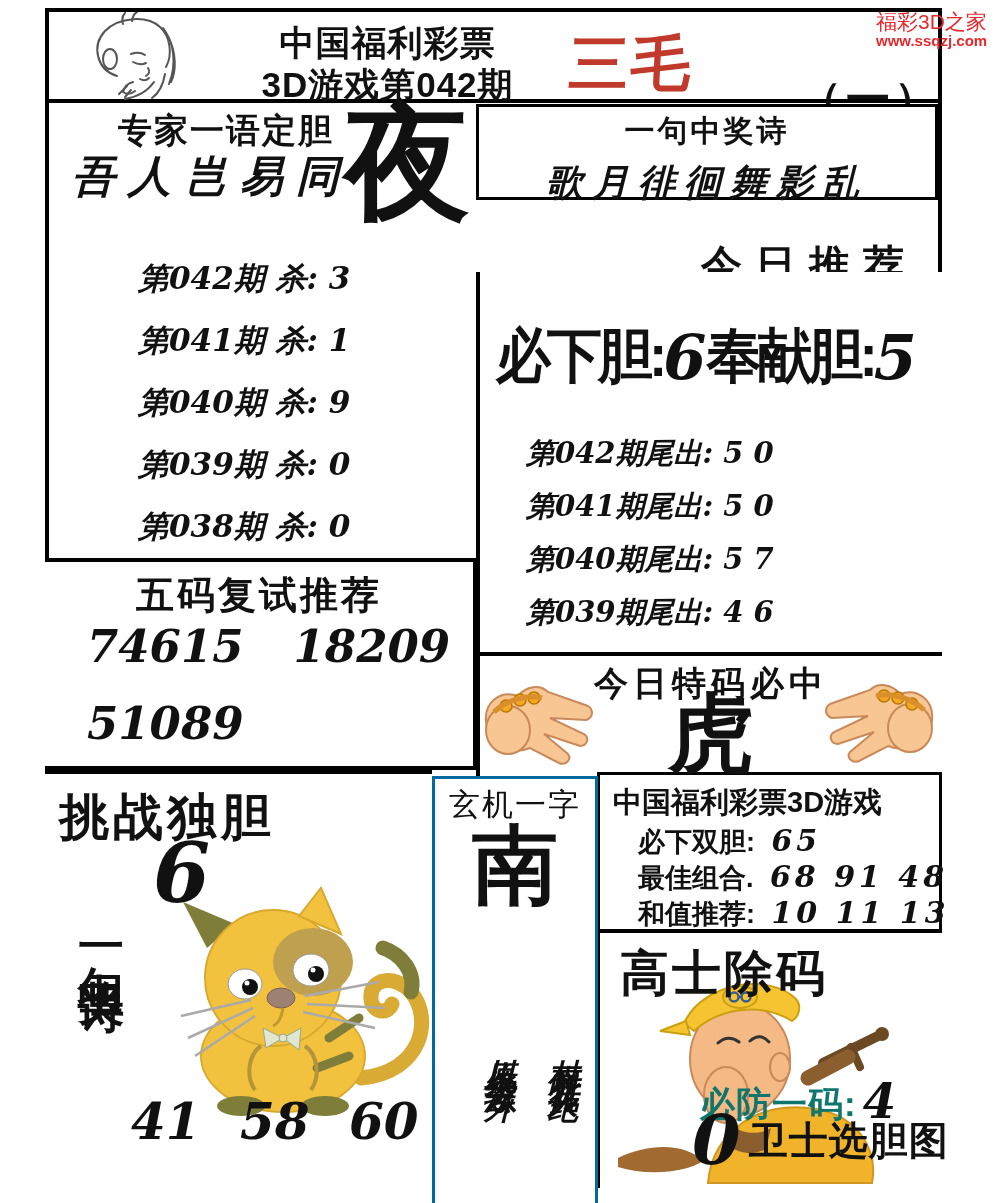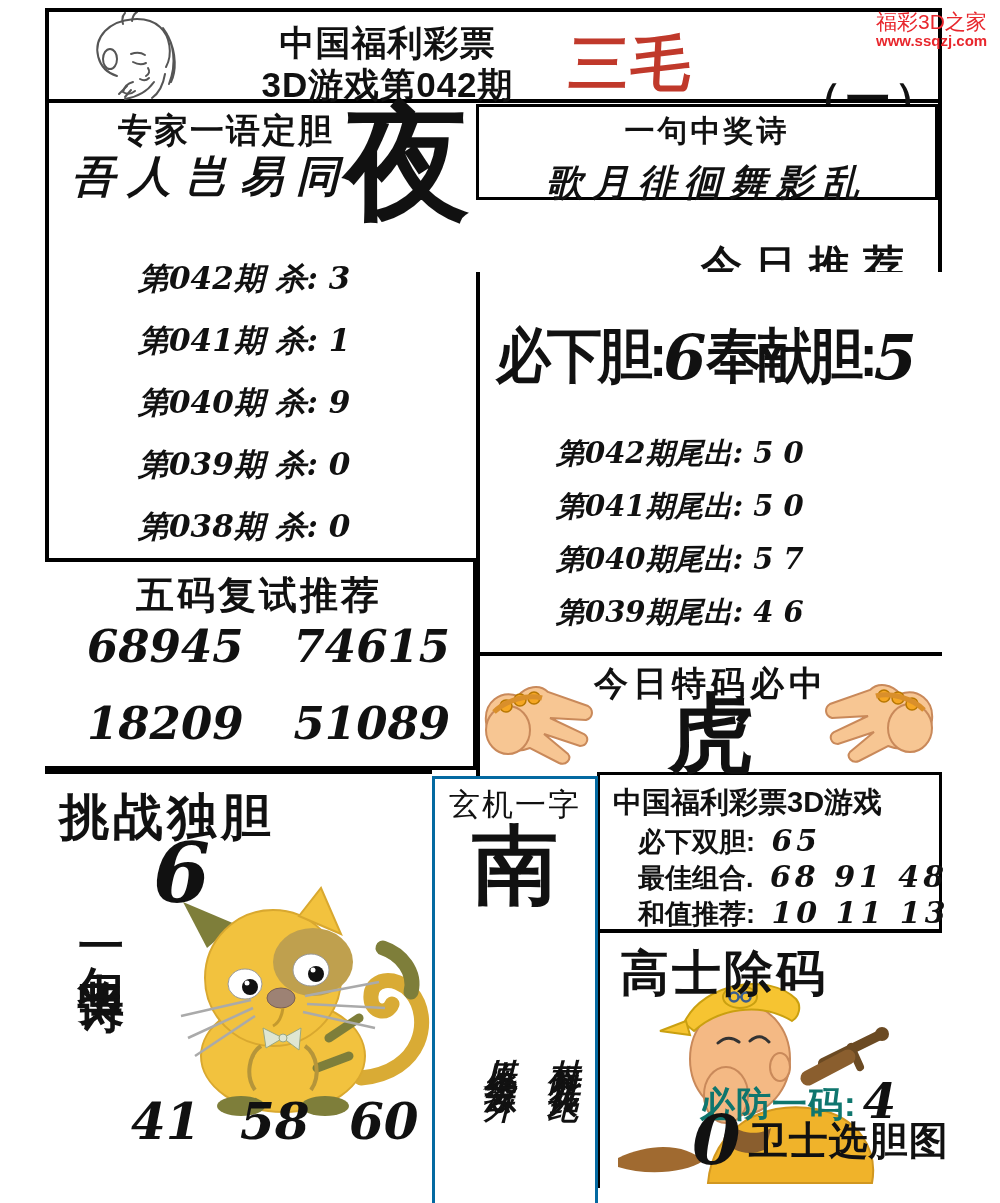--- a/index.html
+++ b/index.html
@@ -33,21 +33,21 @@
   
   .poem-box{left:476px;top:104px;width:462px;height:96px;border:3px solid #000;text-align:center;}
   .poem-heading{margin-top:4px;font-size:30px;letter-spacing:3px;}
   .poem-text{margin-top:6px;font-size:37px;letter-spacing:9px;}
   
   .recommend-heading{left:701px;top:238px;font-size:41px;letter-spacing:13px;}
   .bidan-box{left:476px;top:272px;width:466px;height:380px;border-left:4px solid #000;text-decoration:underline;}
   .bidan-line{position:absolute;left:16px;top:48px;white-space:nowrap;}
   .bidan-label{font-size:55px;letter-spacing:-4px;display:inline-block;transform:scaleY(1.08);}
   .bidan-value{font-size:62px;line-height:1;position:relative;top:4px;}
-  .weichu-list{position:absolute;left:76px;top:162px;}
+  .weichu-list{position:absolute;left:46px;top:162px;}
   .weichu-row{height:53px;font-size:29px;white-space:pre;}
   
   .wuma-box{left:45px;top:558px;width:431px;height:212px;border-top:4px solid #000;border-right:3px solid #000;border-bottom:4px solid #000;}
   .wuma-heading{margin-top:8px;text-align:center;font-size:38px;letter-spacing:3px;}
   .wuma-grid{position:absolute;left:42px;top:58px;width:340px;display:grid;grid-template-columns:1fr 1fr;column-gap:50px;row-gap:24px;}
   .wuma-num{font-size:45px;}
   
   .teima-box{left:476px;top:652px;width:466px;height:126px;border-top:4px solid #000;border-left:4px solid #000;}
   .teima-heading{margin-top:5px;text-align:center;font-size:34px;letter-spacing:5px;}
   .teima-animal{position:absolute;left:0;right:0;top:34px;text-align:center;font-size:86px;line-height:1;z-index:2;}
@@ -144,21 +144,20 @@
       <div class="weichu-row calli">第042期尾出: 5 0</div>
       <div class="weichu-row calli">第041期尾出: 5 0</div>
       <div class="weichu-row calli">第040期尾出: 5 7</div>
       <div class="weichu-row calli">第039期尾出: 4 6</div>
     </div>
   </div>
 
   <div class="box wuma-box">
     <div class="wuma-heading gothic">五码复试推荐</div>
     <div class="wuma-grid">
-      <span class="wuma-num calli">68945</span>
       <span class="wuma-num calli">74615</span>
       <span class="wuma-num calli">18209</span>
       <span class="wuma-num calli">51089</span>
     </div>
   </div>
 
   <div class="box teima-box">
     <div class="teima-heading gothic">今日特码必中</div>
     <div class="teima-animal gothic">虎</div>
   </div>

